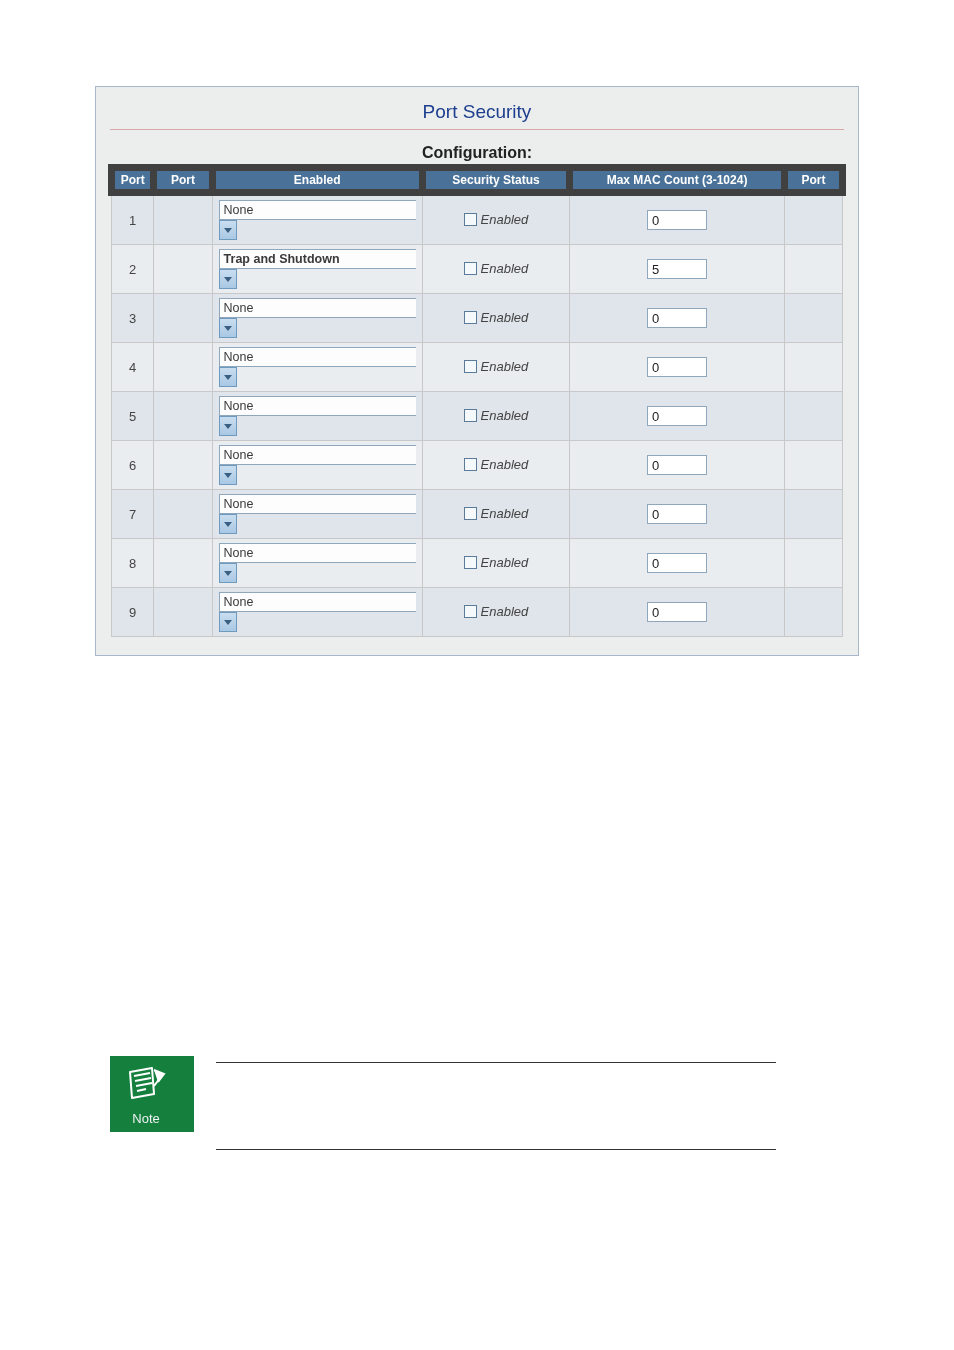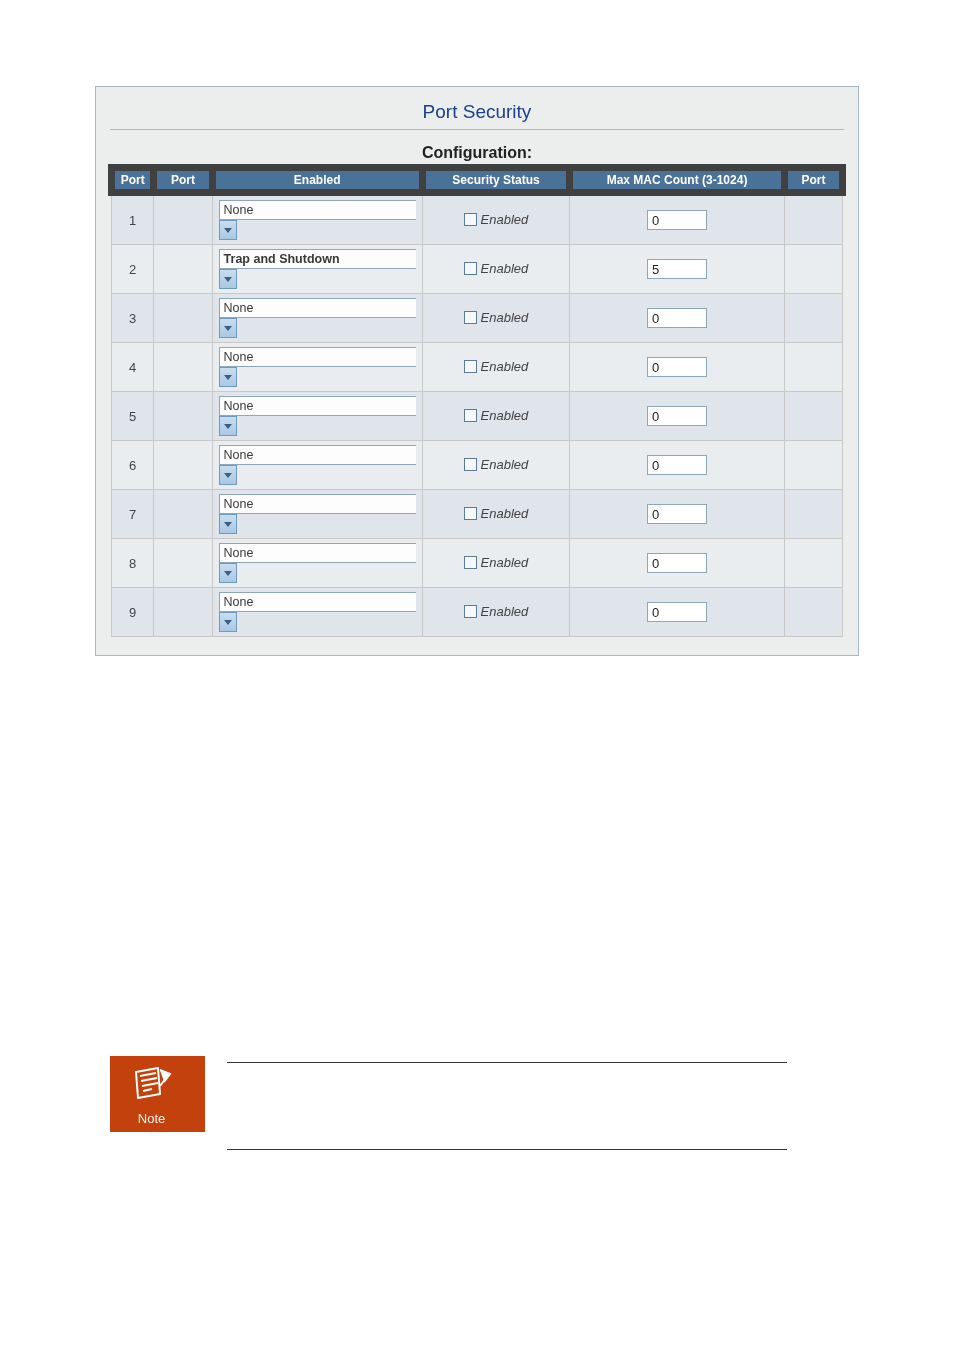--- a/index.html
+++ b/index.html
@@ -126,22 +126,22 @@
       font-size: 13px;
       color: #222;
     }
     .note-block {
       margin: 400px 0 0 110px;
       display: flex;
       align-items: flex-start;
       gap: 22px;
     }
     .note-badge {
-      width: 95px;
-      background: #c2410c;
+      width: 84px;
+      background: #15803d;
       text-align: center;
       padding: 8px 16px 6px 4px;
       color: #fff;
     }
     .note-badge .note-label {
       font-size: 13px;
       margin-top: 4px;
       color: #eef2f4;
     }
     .note-lines {

